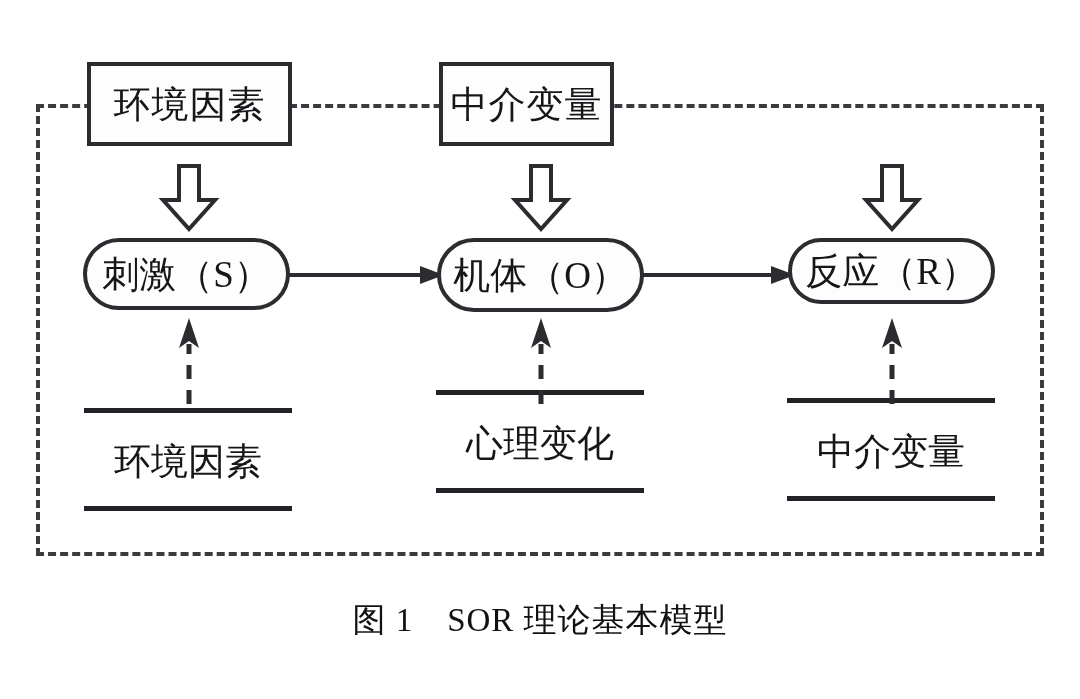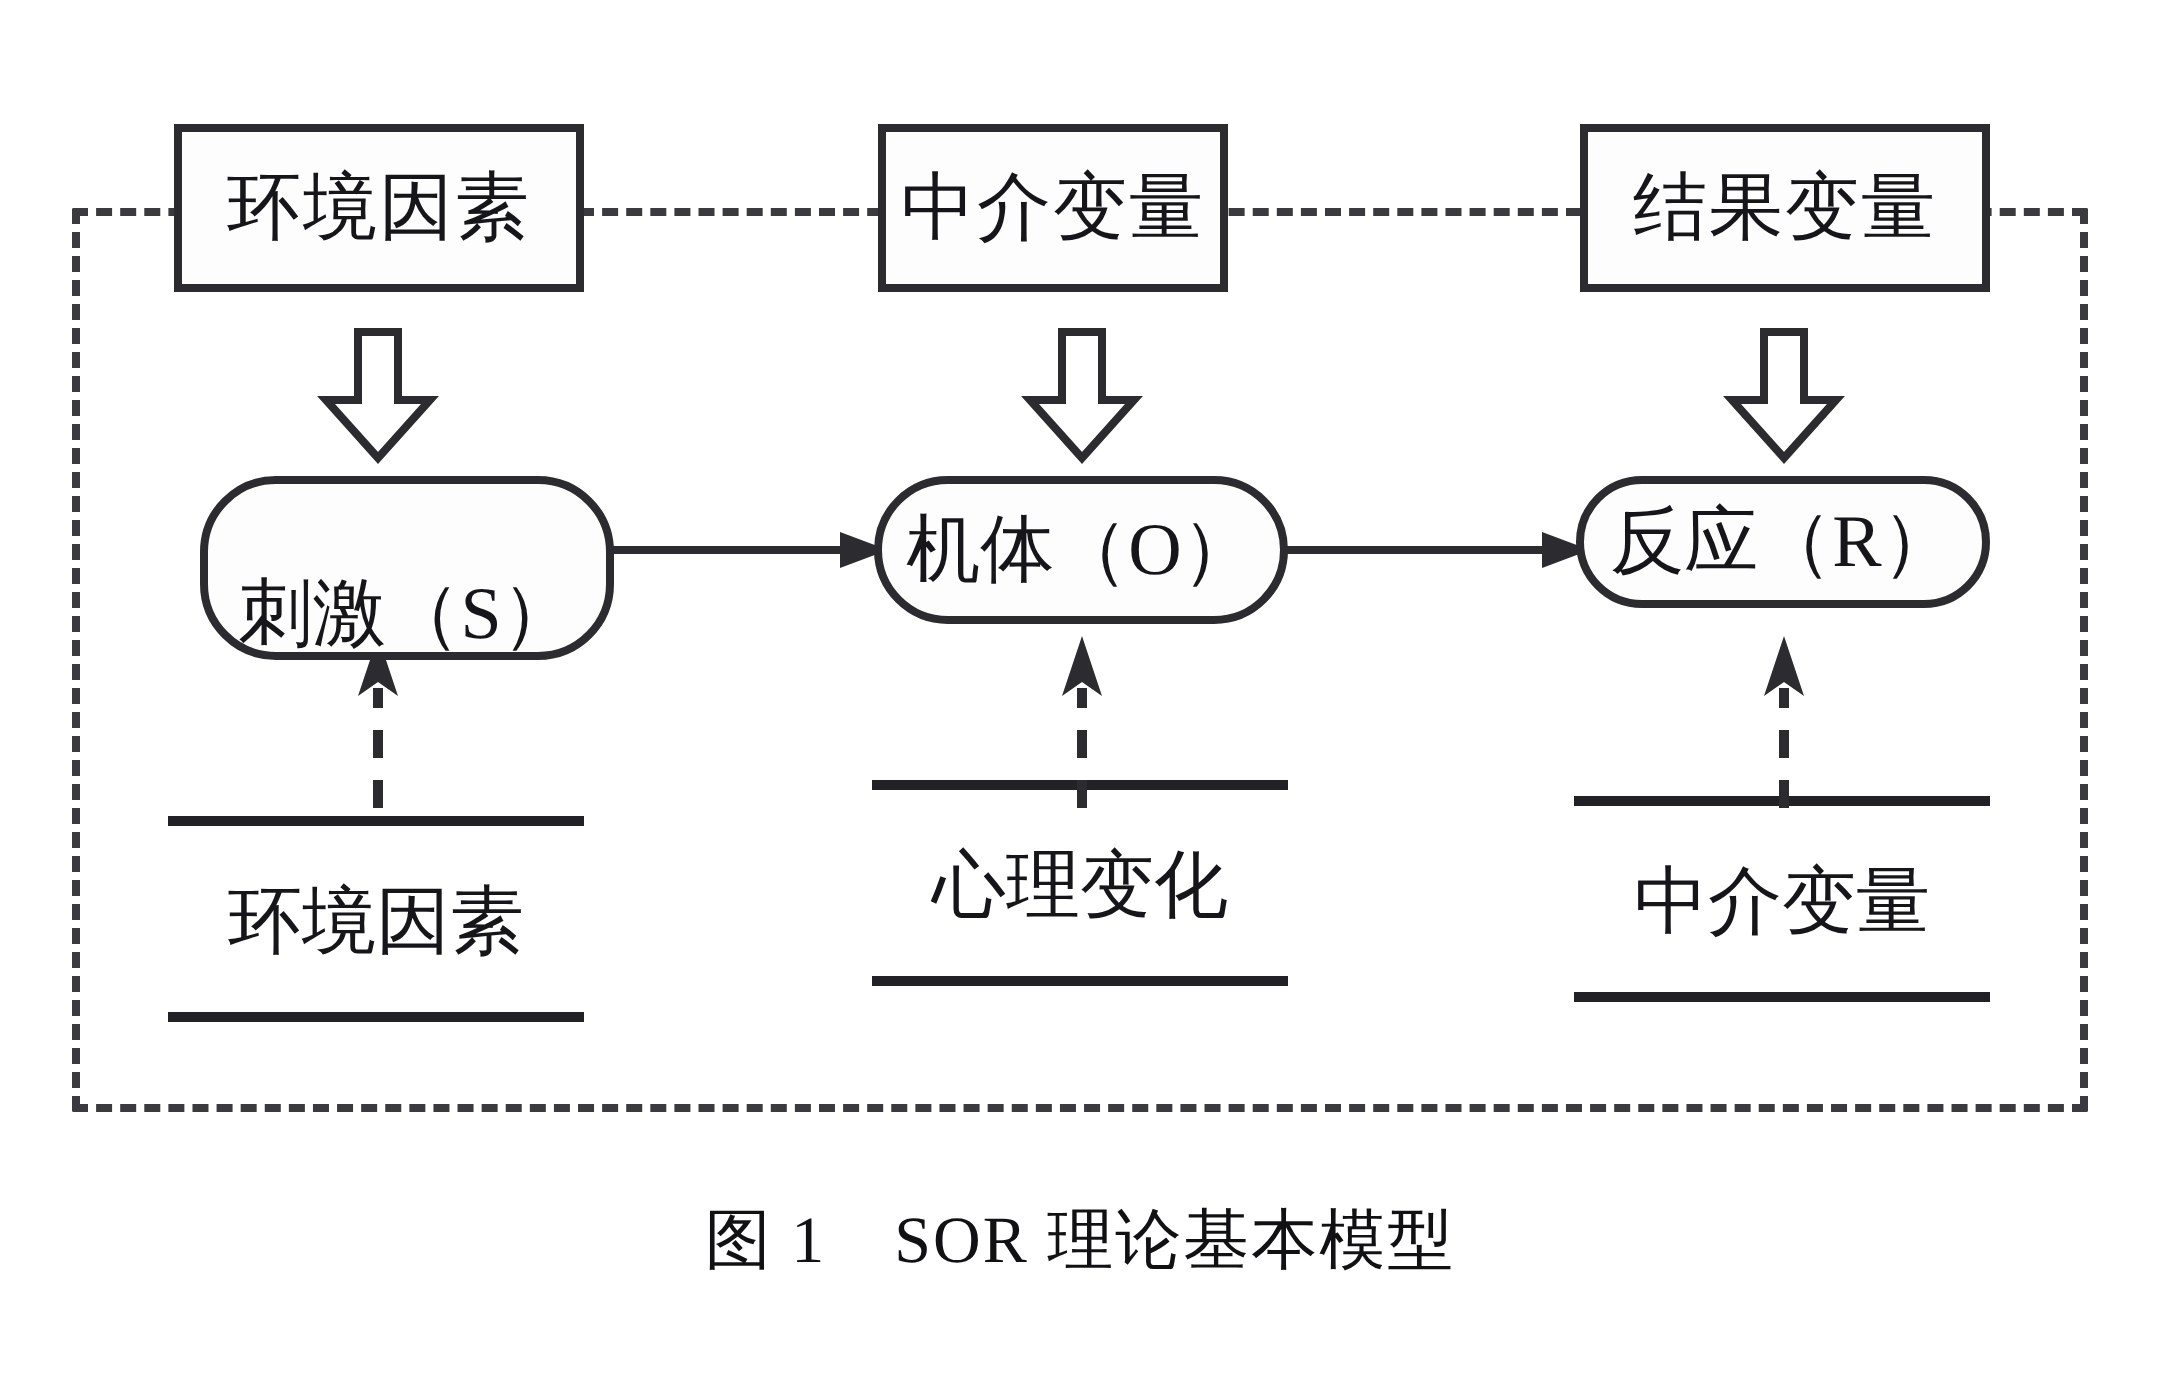--- a/index.html
+++ b/index.html
@@ -74,21 +74,21 @@
     align-items: center;
     justify-content: center;
     z-index: 4;
   }
   .pill-node .label {
     font-size: 37px;
     line-height: 1;
     white-space: nowrap;
     color: #16161a;
   }
-  #pill-s { left: 100px;  top: 238px; width: 207px; height: 92px; align-items: flex-end; }
+  #pill-s { left: 83px;  top: 238px; width: 207px; height: 72px; }
   #pill-o { left: 437px; top: 238px; width: 207px; height: 74px; }
   #pill-r { left: 788px; top: 238px; width: 207px; height: 66px; }
 
   
   .connector {
     position: absolute;
     height: 24px;
     z-index: 2;
   }
   #connector-s-o { left: 288px; top: 263px; width: 156px; }
@@ -148,23 +148,20 @@
 <div id="figure-root">
 
   <div class="dashed-frame"></div>
 
   <div class="var-box" id="box-antecedent">
     <span class="label">环境因素</span>
   </div>
   <div class="var-box" id="box-mediator">
     <span class="label">中介变量</span>
   </div>
-  <div class="var-box" id="box-outcome">
-    <span class="label">结果变量</span>
-  </div>
 
   <div class="block-arrow" id="blockarrow-1">
     <svg viewBox="0 0 64 68" width="64" height="68">
       <polygon points="22,2 42,2 42,36 58,36 32,65 6,36 22,36" fill="#ffffff" stroke="#2b2b30" stroke-width="4" stroke-linejoin="miter"></polygon>
     </svg>
   </div>
   <div class="block-arrow" id="blockarrow-2">
     <svg viewBox="0 0 64 68" width="64" height="68">
       <polygon points="22,2 42,2 42,36 58,36 32,65 6,36 22,36" fill="#ffffff" stroke="#2b2b30" stroke-width="4" stroke-linejoin="miter"></polygon>
     </svg>

